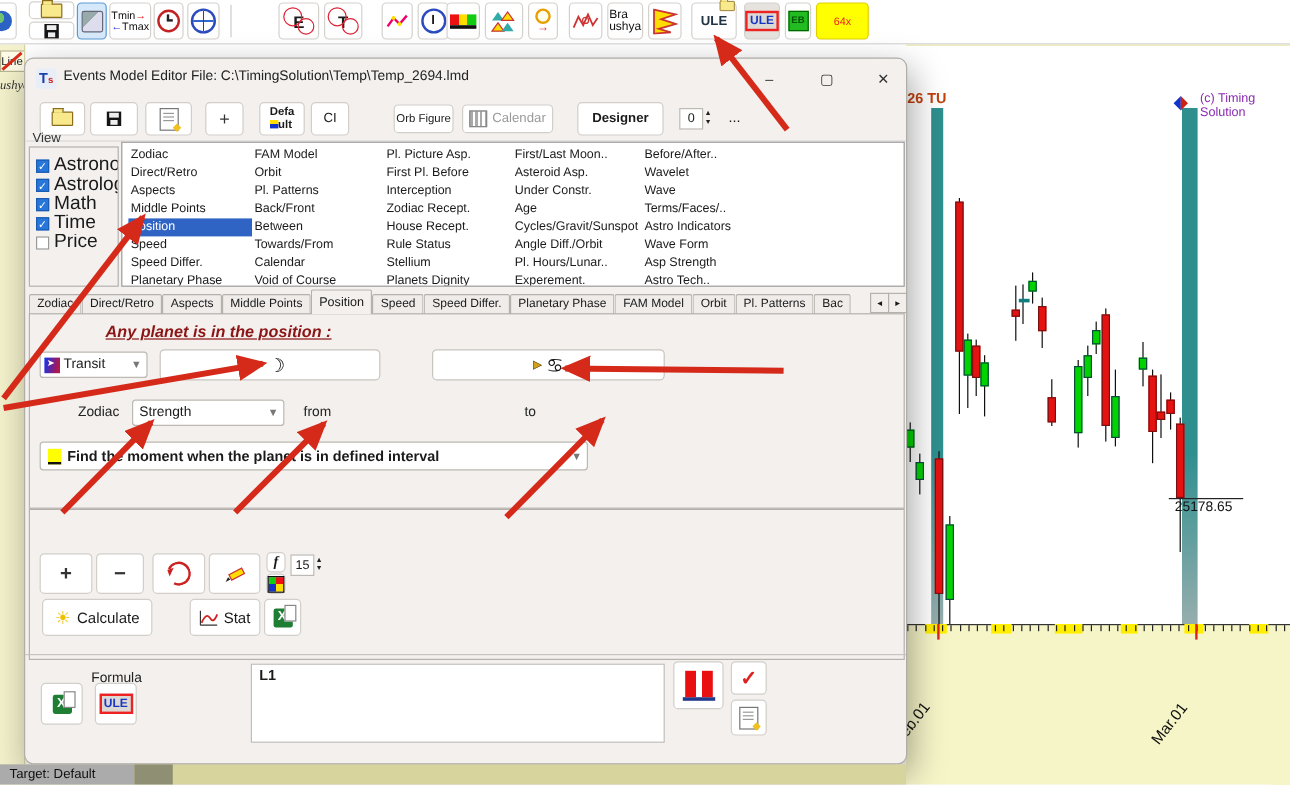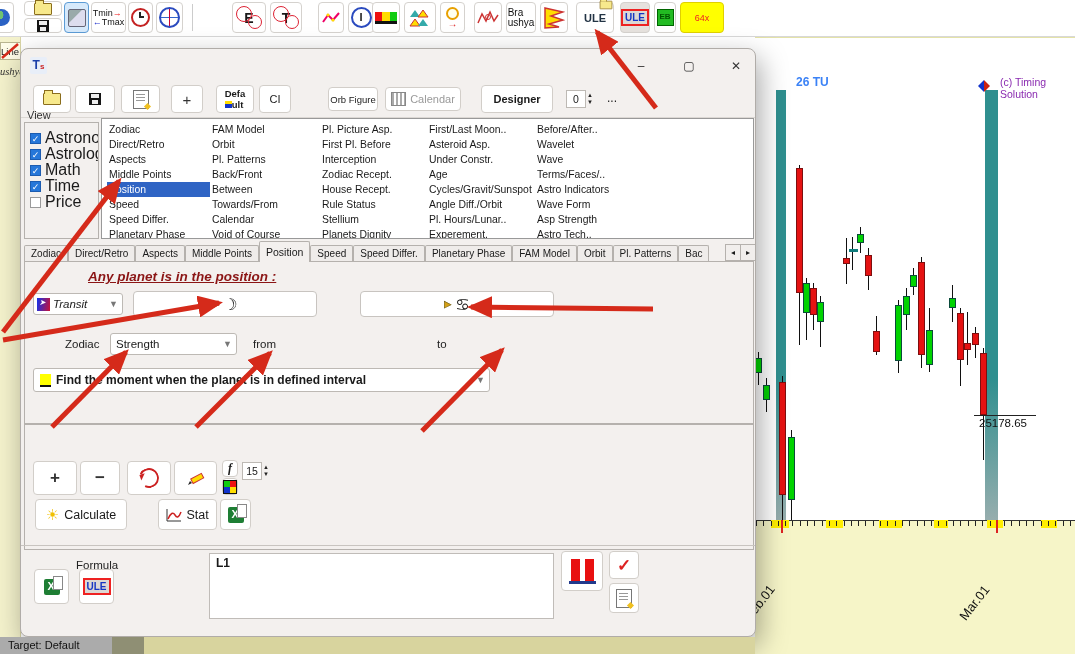--- a/index.html
+++ b/index.html
@@ -49,21 +49,21 @@
   #pinkzone{left:998px;top:39px;width:77px;height:481px;background:#f9edf7;}
   .tealbar{position:absolute;background:linear-gradient(#2f8f8f 62%,#9fb0b0 95%);}
   #tealline{left:983px;top:49px;width:1px;height:596px;background:#067f7f;}
   .wick{position:absolute;width:1px;background:#101010;}
   .cbody{position:absolute;width:7px;box-sizing:border-box;}
   .cbody.g{background:#00d300;border:1px solid #0b4b3b;}
   .cbody.r{background:#e51212;border:1px solid #7d0f0f;}
   .cbody.t{background:#0f7d7d;border:none;height:3px;width:9px;}
   #diamond{left:978px;top:80px;width:0;height:0;}
   #copyrightlbl{left:1000px;top:76px;font-size:10.5px;color:#8a2bb0;}
-  #barlabel{left:756px;top:75px;font-size:12px;font-weight:bold;color:#3b82f6;margin-left:40px;}
+  #barlabel{left:756px;top:75px;font-size:12px;font-weight:bold;color:#c2410c;}
   #priceline{left:974px;top:415px;width:62px;height:1px;background:#222;}
   #pricelbl{left:979px;top:417px;font-size:11.5px;color:#111;}
   
   #dlg{left:20px;top:48px;width:736px;height:589px;background:#f3f0ee;border:1px solid #b0aca8;border-radius:8px;
        box-shadow:4px 10px 28px rgba(0,0,0,.35);z-index:20;box-sizing:border-box;overflow:hidden;}
   #titlebar{left:0;top:0;width:100%;height:33px;}
   #dlgtitle{left:32px;top:9px;font-size:11.5px;color:#222;}
   .winbtn{position:absolute;top:0;height:33px;width:44px;display:flex;align-items:center;justify-content:center;font-size:12px;color:#333;}
   .dbtn{position:absolute;background:#fff;border:1px solid #d2cec9;border-radius:4px;display:flex;align-items:center;justify-content:center;box-sizing:border-box;}
   .field{position:absolute;background:#fff;border:1px solid #bdb9b4;border-radius:3px;box-sizing:border-box;display:flex;align-items:center;}
@@ -84,21 +84,21 @@
   
   #tabstrip{left:3px;top:192px;width:700px;height:21px;display:flex;overflow:hidden;}
   .tab{flex:0 0 auto;font-size:10px;padding:0 6px;height:16px;margin-top:4px;line-height:16px;background:#efecea;
        border:1px solid #b5b1ad;border-bottom:none;border-radius:2px 2px 0 0;white-space:nowrap;}
   .tab.active{height:20px;margin-top:0;background:#f3f0ee;line-height:20px;position:relative;z-index:3;font-size:10.5px;}
   .tabarrow{position:absolute;width:14px;height:15px;background:#f1eeec;border:1px solid #b5b1ad;font-size:8px;
             display:flex;align-items:center;justify-content:center;}
   
   #contentbox{left:3px;top:212px;width:730px;height:163px;border:1px solid #b5b1ad;box-sizing:border-box;}
   #heading{left:63px;top:7px;font-size:13.5px;font-weight:bold;font-style:italic;color:#8b1515;text-decoration:underline;}
-  #transitsel{left:8px;top:31px;width:90px;height:22px;font-style:italic;}
+  #transitsel{left:8px;top:31px;width:90px;height:22px;}
   .gradicon{width:13px;height:13px;background:linear-gradient(100deg,#1133ee,#cc1133);margin:0 3px;position:relative;flex:0 0 13px;}
   .gradicon:before{content:"➤";position:absolute;left:2px;top:0px;color:#fff;font-size:8px;}
   .chev{margin-left:auto;margin-right:4px;color:#777;font-size:9px;}
   .planetbtn{position:absolute;height:24px;background:#fff;border:1px solid #c8c4c0;border-radius:4px;
              display:flex;align-items:center;justify-content:center;gap:4px;}
   .play{color:#d4a017;font-size:9px;-webkit-text-stroke:0.5px #5a4a00;}
   .pglyph{font-size:16px;font-weight:bold;color:#111;font-family:"DejaVu Sans",sans-serif;}
   .small-label{position:absolute;font-size:11.5px;color:#222;}
   #findbox{left:8px;top:106px;width:457px;height:24px;}
   .ysq{width:11px;height:11px;background:#ffff00;border-bottom:2px solid #111;margin:0 5px 0 6px;flex:0 0 11px;}
@@ -360,20 +360,21 @@
     <div id="stripword">ushya</div>
   </div>
   <div class="abs" id="statusbar">
     <div class="abs" id="statusseg1">Target: Default</div>
     <div class="abs" id="statusseg2"></div>
   </div>
 
   <div class="abs" id="dlg">
     <div class="abs" id="titlebar">
       <div class="abs" style="left:9px;top:8px;width:17px;height:17px;background:#e8eef8;color:#1a3faa;font-weight:bold;font-size:12px;text-align:center;line-height:16px;border-radius:2px;">T<span style="color:#c22;font-size:8px;">s</span></div>
+      <div class="abs" id="dlgtitle">Events Model Editor File: C:\TimingSolution\Temp\Temp_2694.lmd</div>
       <div class="winbtn" style="left:598px;">–</div>
       <div class="winbtn" style="left:646px;">▢</div>
       <div class="winbtn" style="left:694px;width:42px;">✕</div>
     </div>
 
     <div class="abs" id="dtoolbar">
       <div class="dbtn" style="left:12px;top:2px;width:38px;height:28px;">
           <div class="icon-folder"></div>
         </div>
       <div class="dbtn" style="left:54px;top:2px;width:40px;height:28px;">

